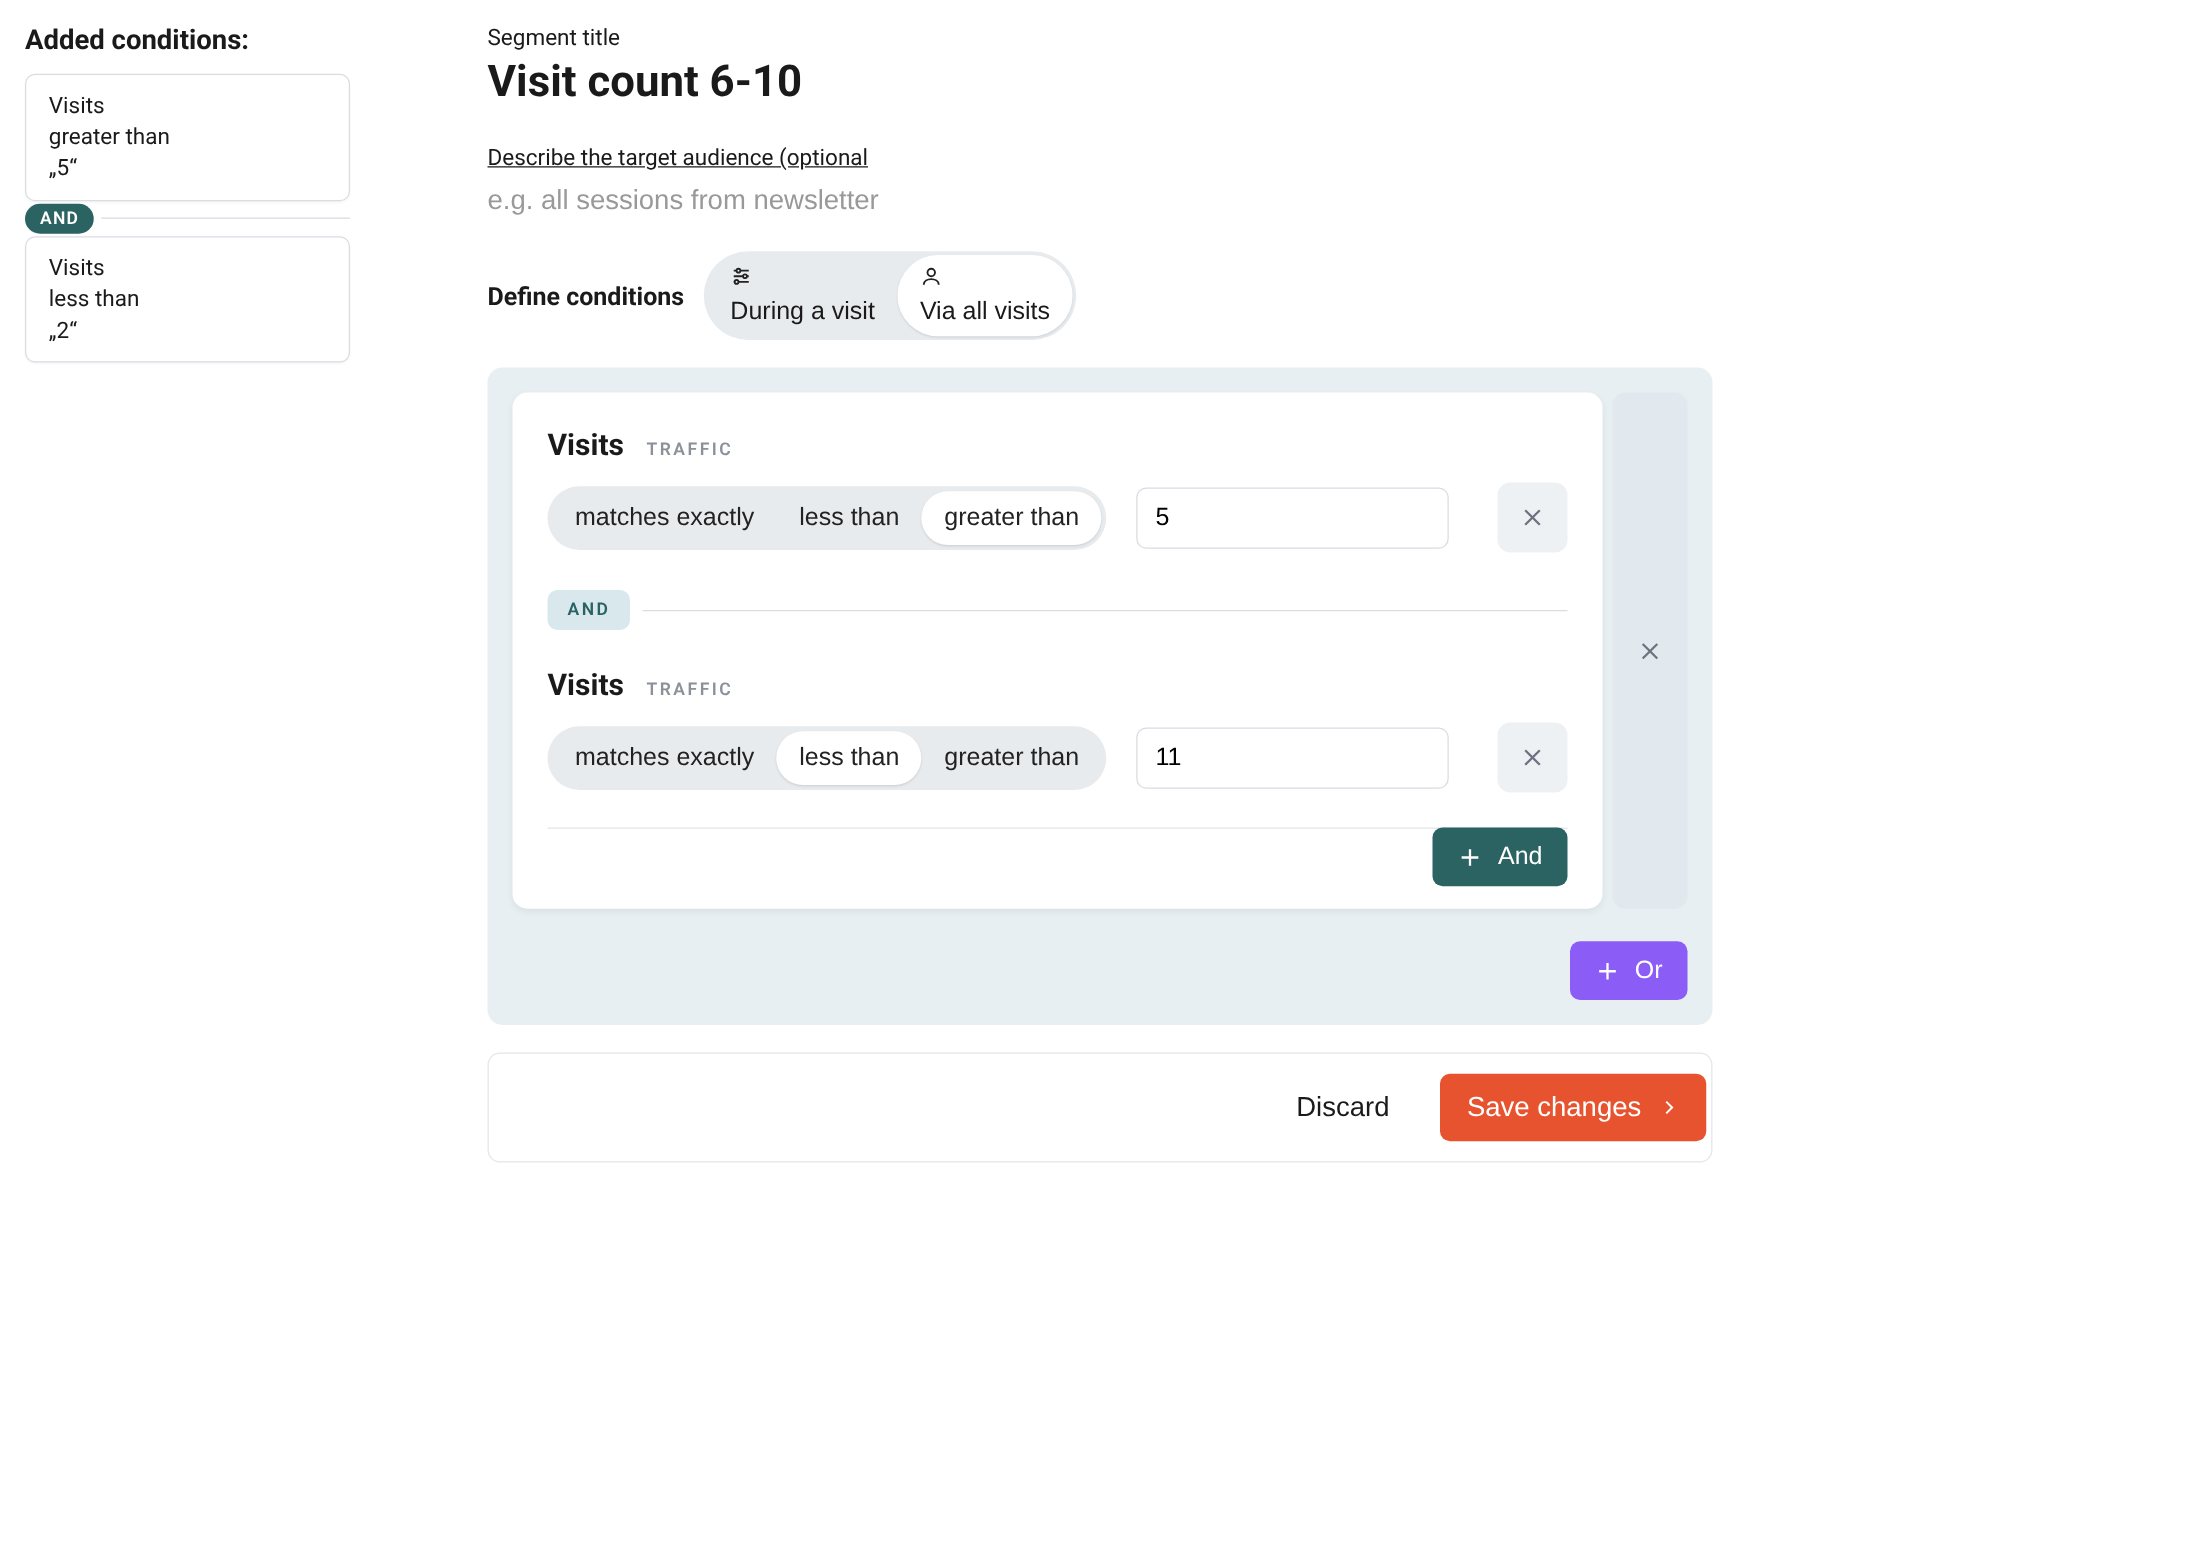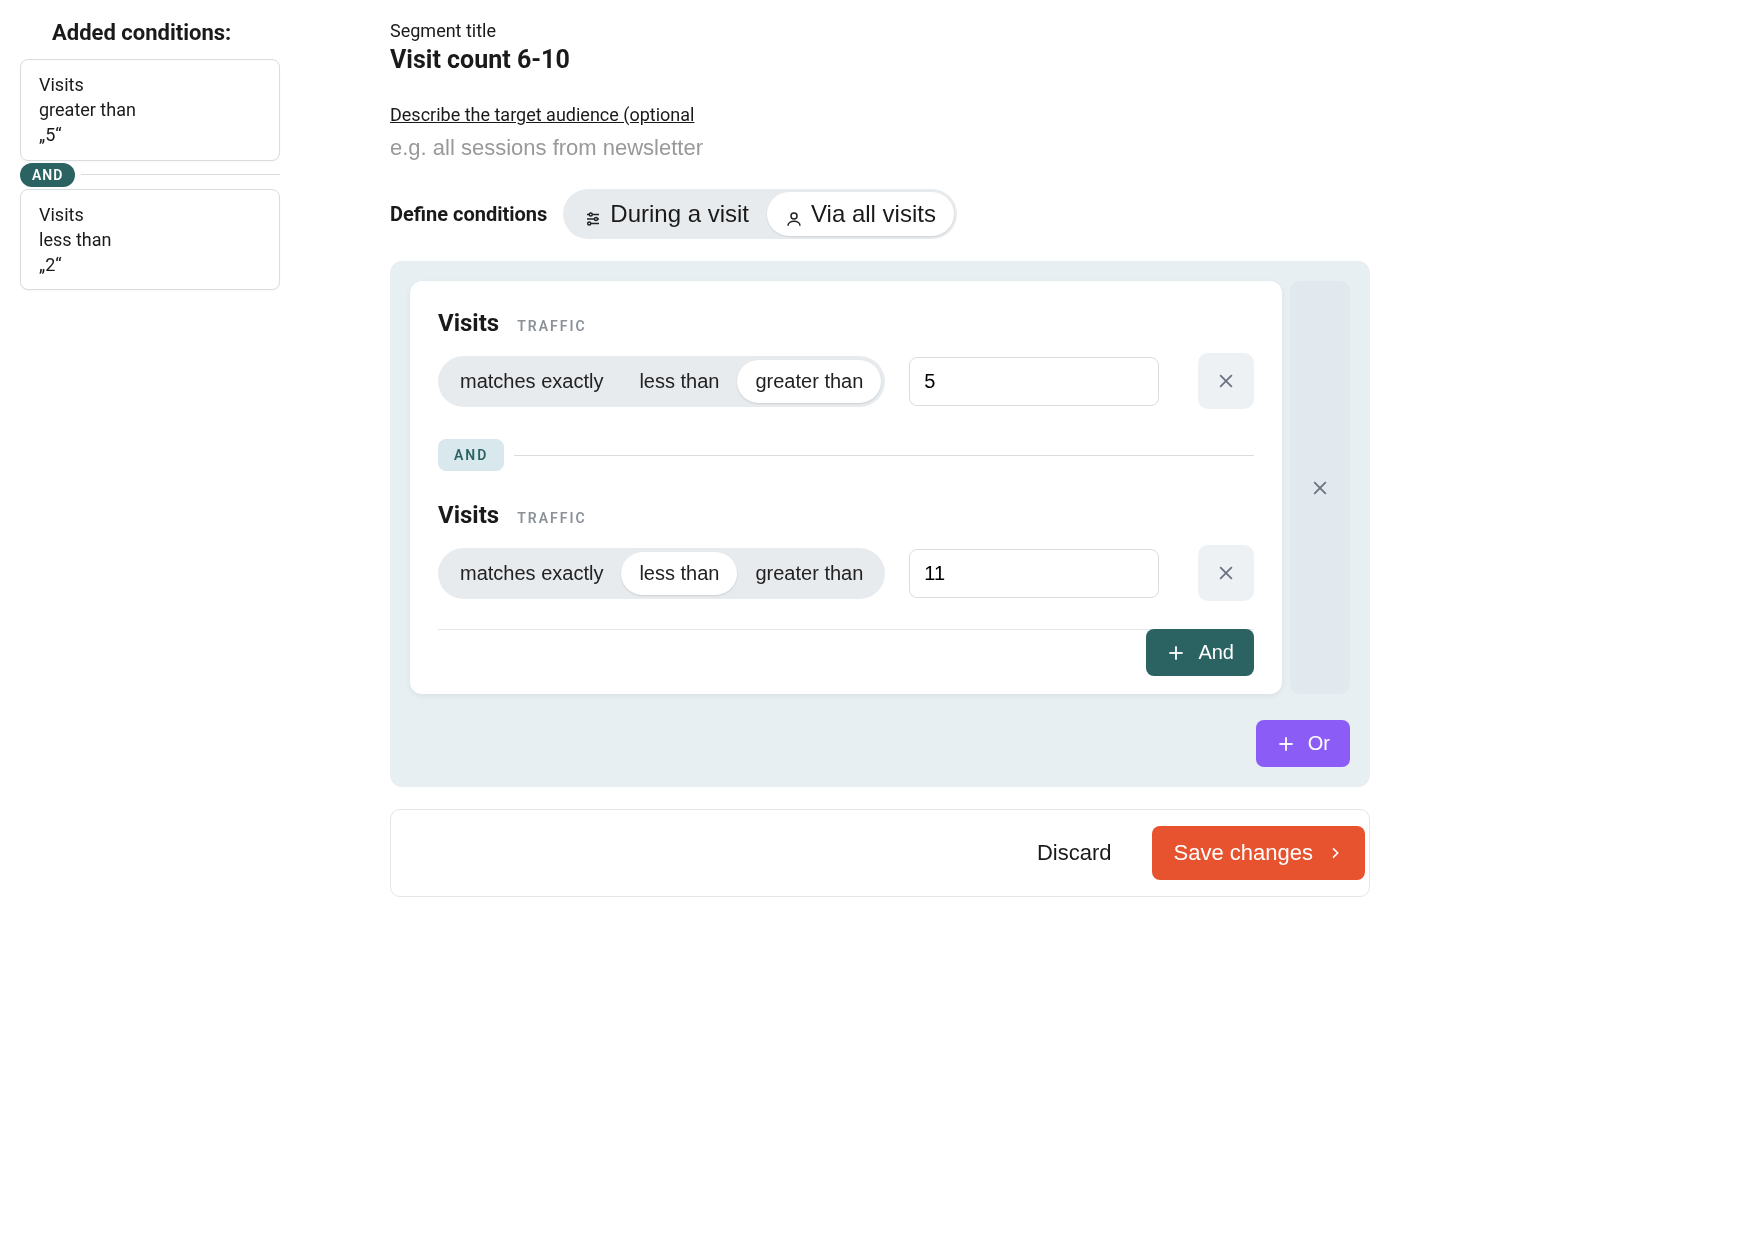--- a/index.html
+++ b/index.html
@@ -15,21 +15,20 @@
   gap: 110px;
 }
 .sidebar {
   width: 260px;
   flex-shrink: 0;
 }
 .sidebar-title {
   font-size: 22px;
   font-weight: 700;
   margin-bottom: 14px;
-  margin-left: 32px;
 }
 .cond-card {
   border: 1px solid #d8dde2;
   border-radius: 8px;
   padding: 12px 18px;
   background: #fff;
   font-size: 18px;
   line-height: 1.4;
   box-shadow: 0 1px 2px rgba(0,0,0,0.04);
 }
@@ -56,21 +55,21 @@
 .main {
   flex: 1;
   max-width: 980px;
 }
 .label {
   font-size: 18px;
   color: #1a1a1a;
   margin-bottom: 4px;
 }
 .segment-title {
-  font-size: 25px;
+  font-size: 35px;
   font-weight: 700;
   margin-bottom: 30px;
 }
 .desc-label {
   font-size: 18px;
   margin-bottom: 10px;
   text-decoration: underline;
 }
 .desc-input {
   font-size: 22px;
@@ -94,29 +93,30 @@
 }
 .scope-group {
   display: inline-flex;
   background: #e8ebee;
   border-radius: 999px;
   padding: 3px;
   align-items: center;
 }
 .scope-btn {
   display: inline-flex;
-  align-items: flex-end;
+  align-items: flex-start;
   gap: 8px;
   padding: 8px 18px;
   border-radius: 999px;
-  font-size: 24px;
+  font-size: 20px;
   cursor: pointer;
   background: transparent;
   border: none;
   color: #1a1a1a;
+  flex-direction: column;
 }
 .scope-btn.active {
   background: #fff;
   box-shadow: 0 1px 2px rgba(0,0,0,0.1);
 }
 .scope-icon { width: 18px; height: 18px; }
 .conditions-panel {
   background: #e7eff3;
   border-radius: 12px;
   padding: 20px;

